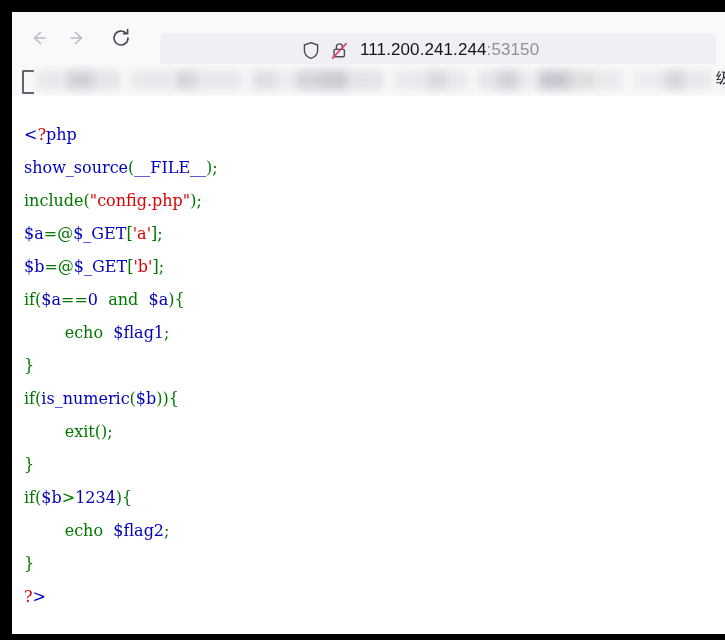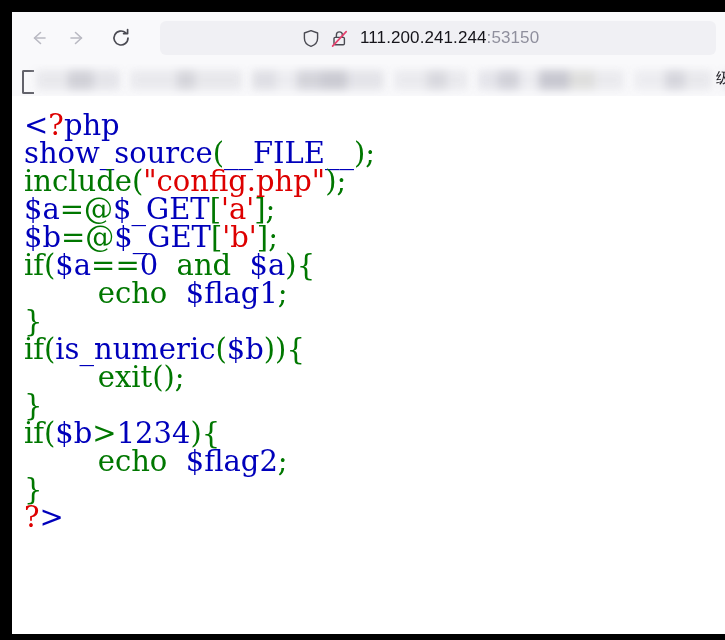--- a/index.html
+++ b/index.html
@@ -60,21 +60,21 @@
     justify-content: center;
     border-radius: 6px;
     margin-right: 4px;
     flex: 0 0 auto;
   }
   .nav-btn svg { display: block; }
 
   #urlbar {
     position: absolute;
     left: 148px;
-    top: 9px;
+    top: 21px;
     width: 556px;
     height: 34px;
     background: #f0f0f4;
     border-radius: 6px;
     display: flex;
     align-items: center;
     box-sizing: border-box;
   }
   #urlbar-icons {
     display: flex;
@@ -158,25 +158,25 @@
     width: 719px;
     height: 544px;
     background: #ffffff;
     overflow: hidden;
     box-sizing: border-box;
   }
 
   #code {
     position: absolute;
     left: 12px;
-    top: 15px;
+    top: 22px;
     margin: 0;
     font-family: "DejaVu Serif", "Liberation Serif", serif;
-    font-size: 29px;
-    line-height: 28px;
+    font-size: 16px;
+    line-height: 33px;
     white-space: pre;
     color: #000000;
     letter-spacing: 0px;
   }
 
   
   .c-default { color: #0000bb; }
   .c-keyword { color: #007700; }
   .c-string  { color: #dd0000; }
   .c-punct   { color: #007700; }

